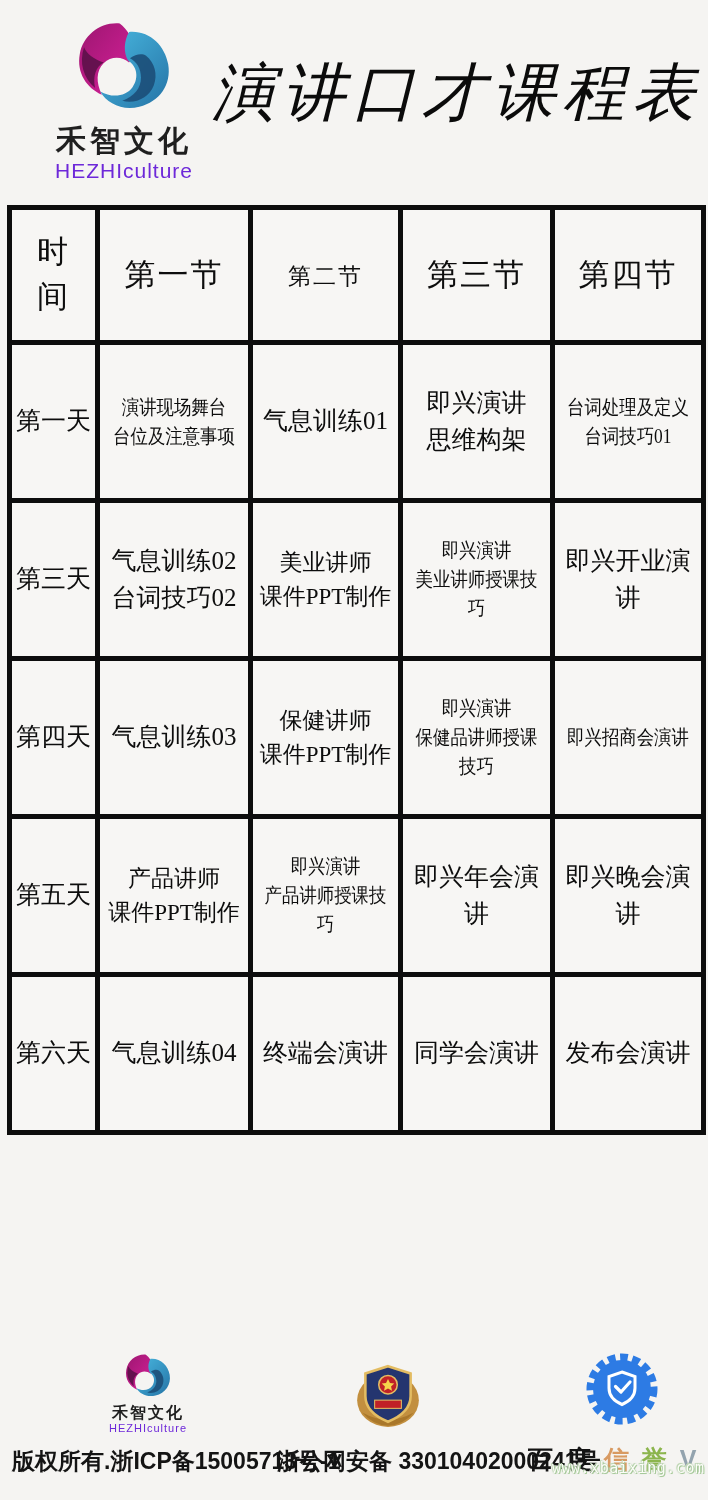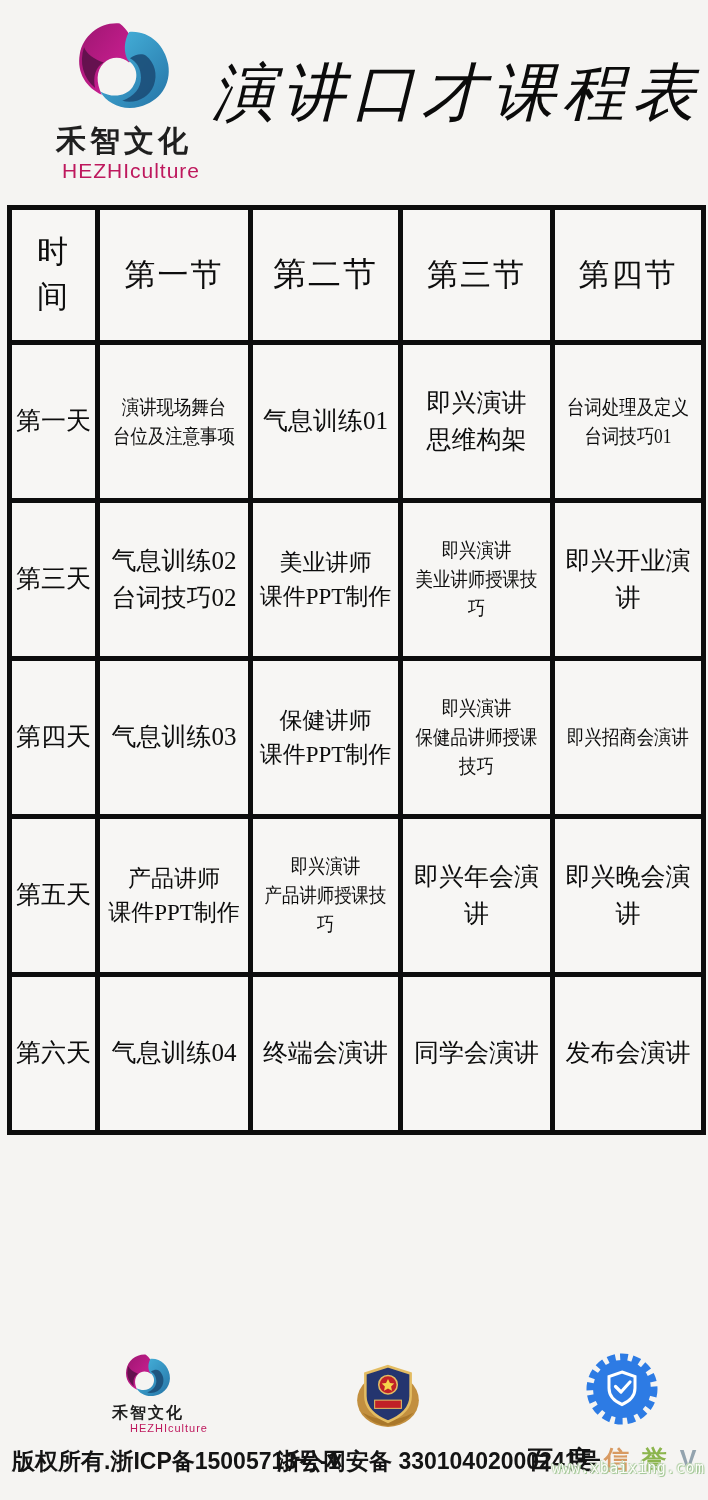--- a/index.html
+++ b/index.html
@@ -8,21 +8,21 @@
     background:#f5f4f2;
     position:relative;
     overflow:hidden;
     font-family:"Liberation Sans","DejaVu Sans",sans-serif;
     outline:1px solid #d9d8d6;
   }
   
   .header-logo{position:absolute;left:48px;top:18px;width:152px;text-align:center;}
   .header-logo .logo-svg{width:102px;height:106px;display:block;margin:0 auto;}
   .logo-name{font-size:30px;font-weight:bold;color:#1f1f1f;letter-spacing:4px;line-height:1.1;}
-  .logo-sub{font-size:21px;color:#be185d;letter-spacing:1px;margin-top:2px;text-align:right;}
+  .logo-sub{font-size:21px;color:#6d28d9;letter-spacing:1px;margin-top:2px;}
   .page-title{
     position:absolute;left:196px;top:50px;width:506px;
     text-align:right;
     font-family:"Liberation Serif","DejaVu Serif",serif;
     font-size:63px;color:#0b0b0b;letter-spacing:7px;white-space:nowrap;font-style:italic;
   }
   
   table.schedule{
     position:absolute;left:7px;top:205px;
     border-collapse:collapse;table-layout:fixed;
@@ -109,21 +109,21 @@
     <col class="w-time">
       <col class="w-c1">
       <col class="w-c2">
       <col class="w-c3">
       <col class="w-c4">
   </colgroup>
   <thead>
     <tr class="hrow">
       <th><span class="cell-text" style="font-size:31px;">时　间</span></th>
       <th><span class="cell-text" style="font-size:31px;text-align:center;">第一节</span></th>
-      <th><span class="cell-text" style="font-size:33px;">第二节</span></th>
+      <th><span class="cell-text" style="font-size:23px;">第二节</span></th>
       <th><span class="cell-text" style="font-size:31px;">第三节</span></th>
       <th><span class="cell-text" style="font-size:31px;">第四节</span></th>
     </tr>
   </thead>
   <tbody>
     <tr class="drow">
       <td><span class="cell-text">第一天</span></td>
       <td class="fit"><span class="cell-text">演讲现场舞台
 台位及注意事项</span></td>
       <td><span class="cell-text">气息训练01</span></td>

